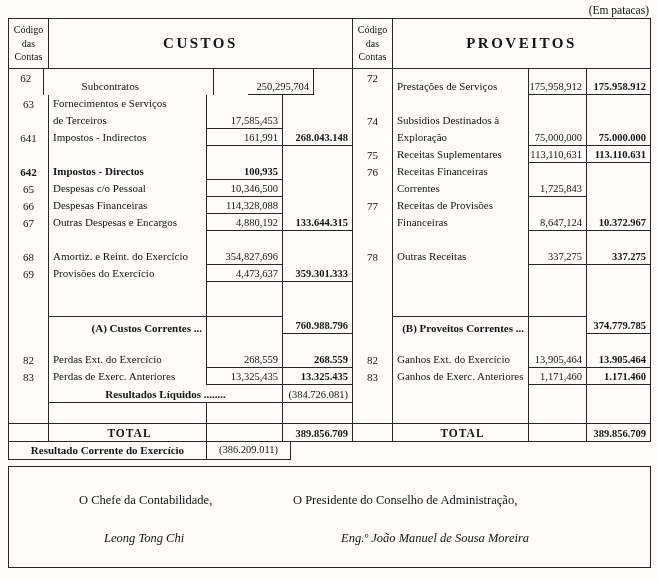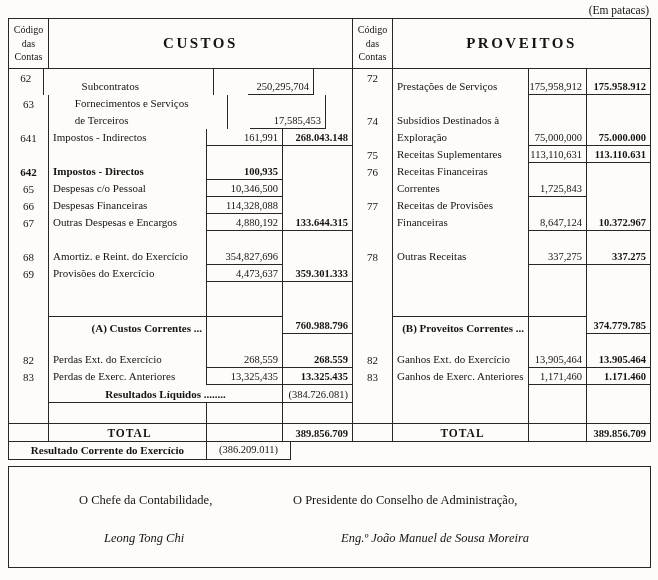--- a/index.html
+++ b/index.html
@@ -85,21 +85,21 @@
       </div>
       <div class="tbody">
           <div class="trow" style="height: 26px; gap: 34px;">
             <div class="cell c1">62</div>
             <div class="cell c2">
               <div>Subcontratos</div>
             </div>
             <div class="cell c3 ul">250,295,704</div>
             <div class="cell c4 b"></div>
           </div>
-          <div class="trow" style="height: 34px; gap: 22px;">
+          <div class="trow" style="height: 34px;">
             <div class="cell c1">63</div>
             <div class="cell c2">
               <div>Fornecimentos e Serviços</div>
               <div>de Terceiros</div>
             </div>
             <div class="cell c3 ul">17,585,453</div>
             <div class="cell c4 b"></div>
           </div>
           <div class="trow" style="height: 17px;">
             <div class="cell c1">641</div>

